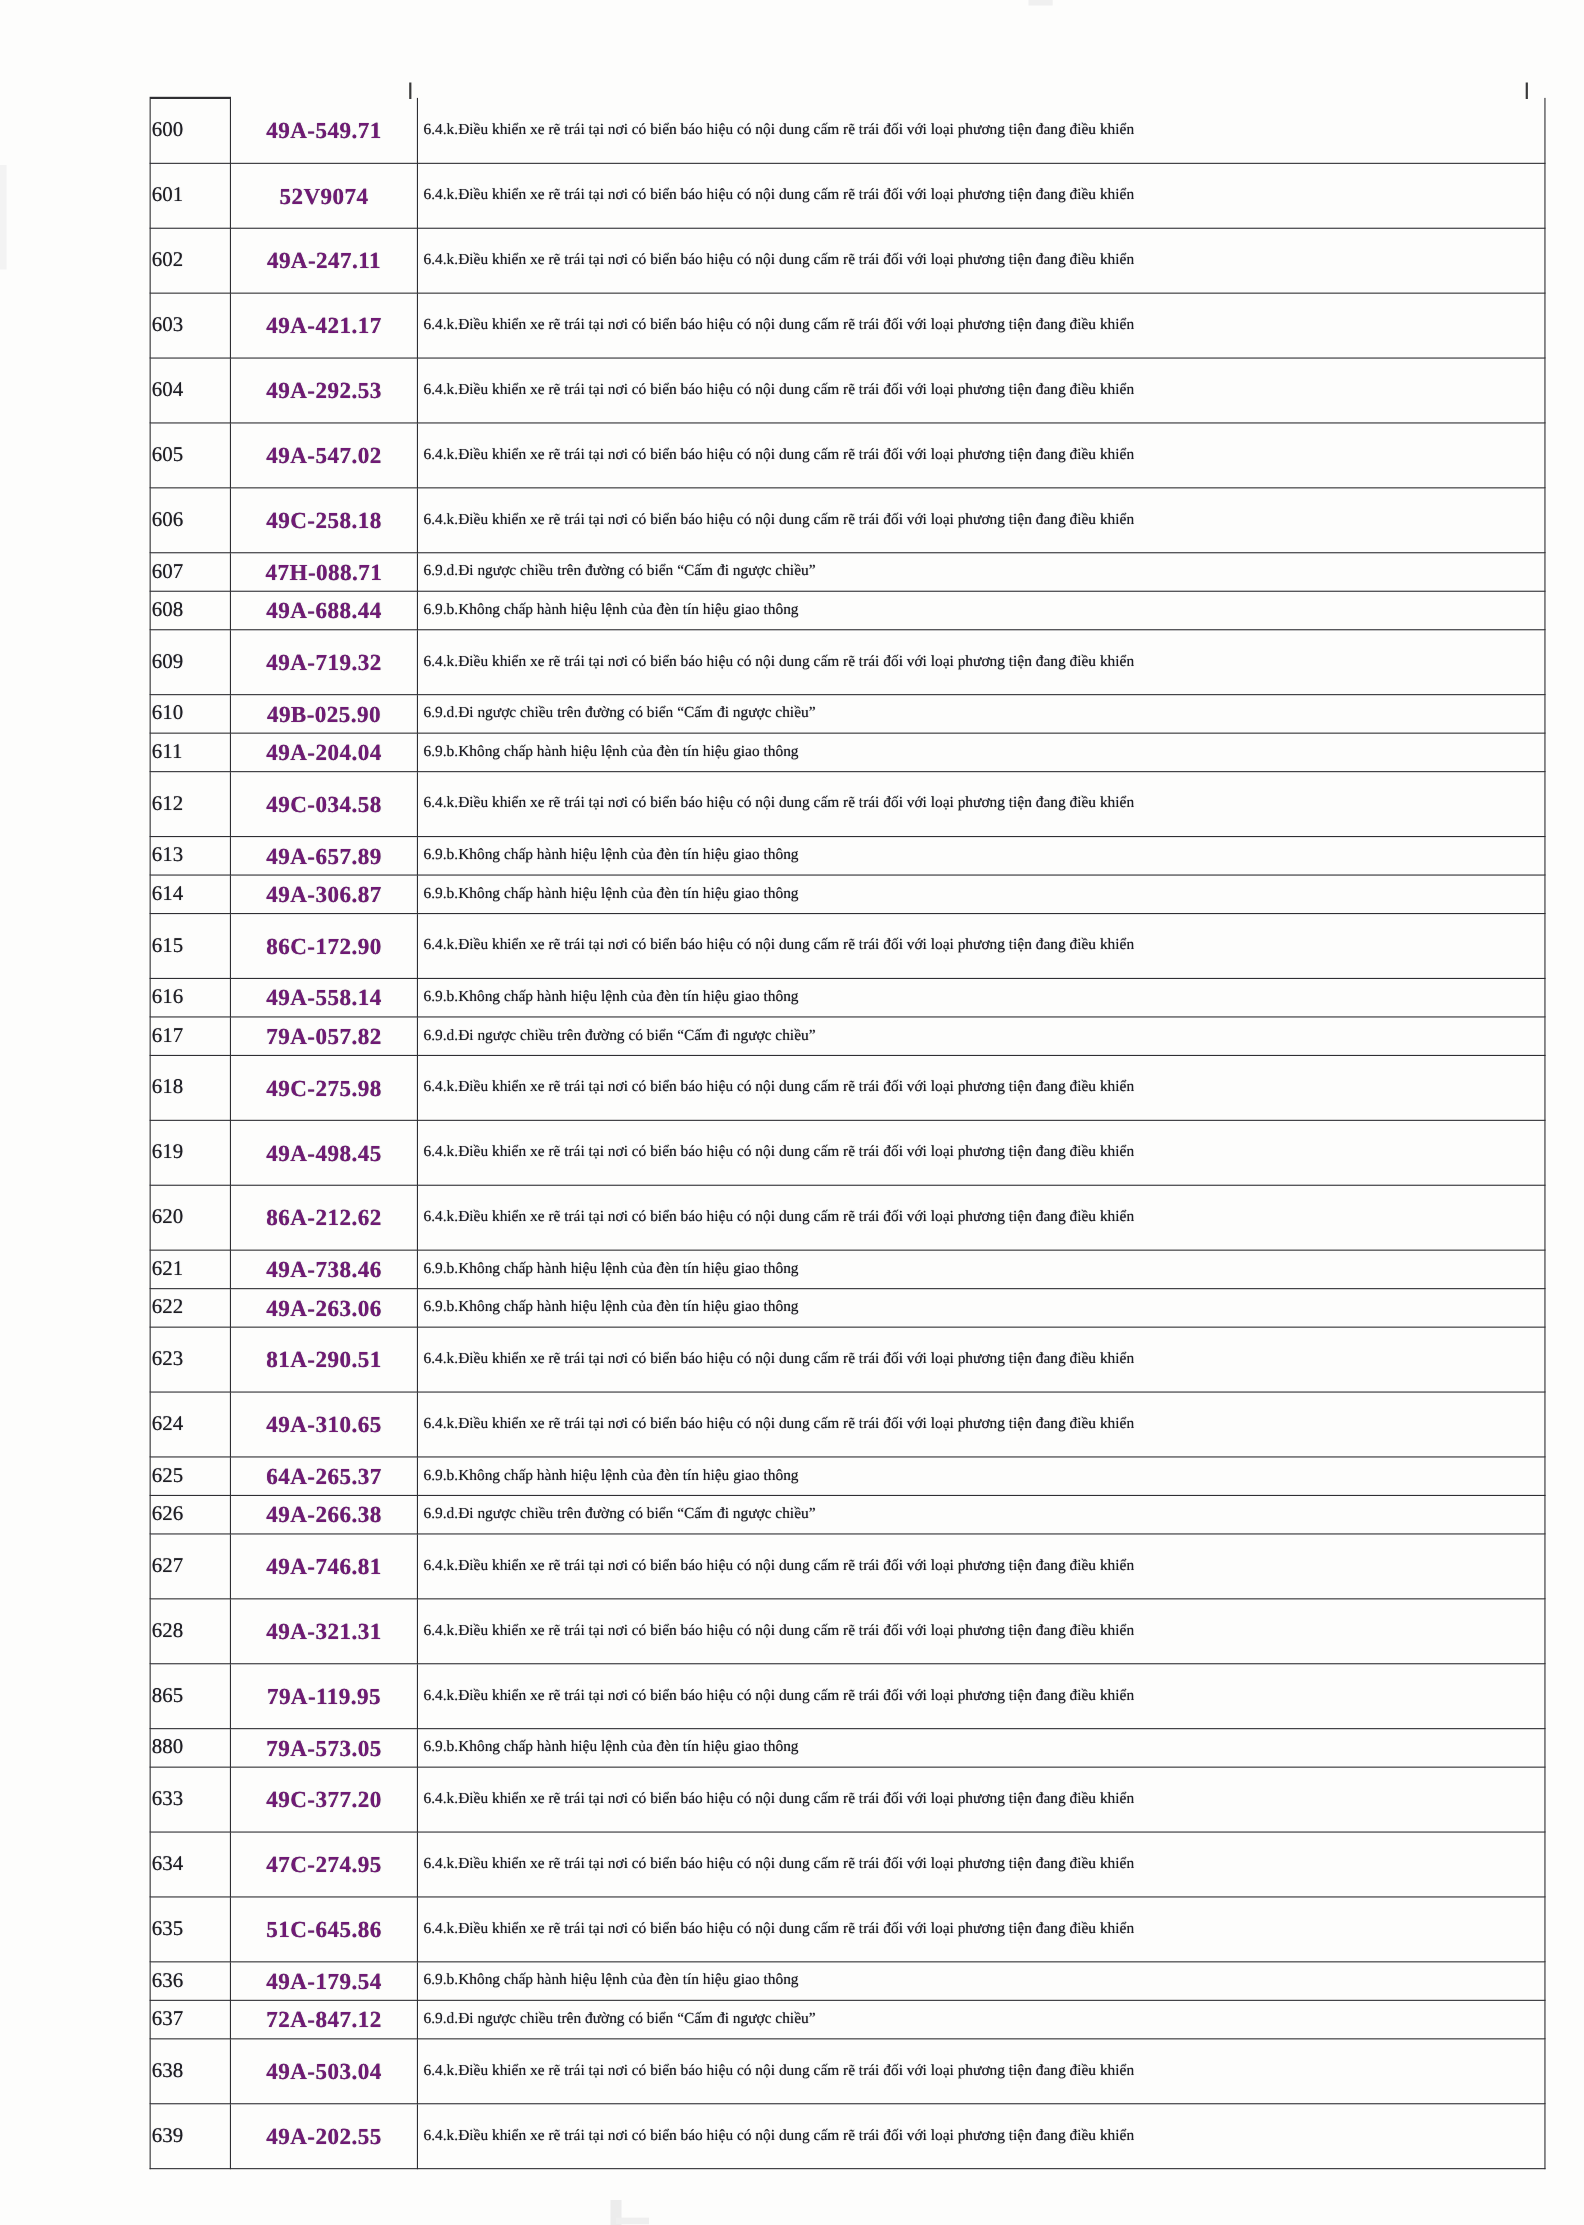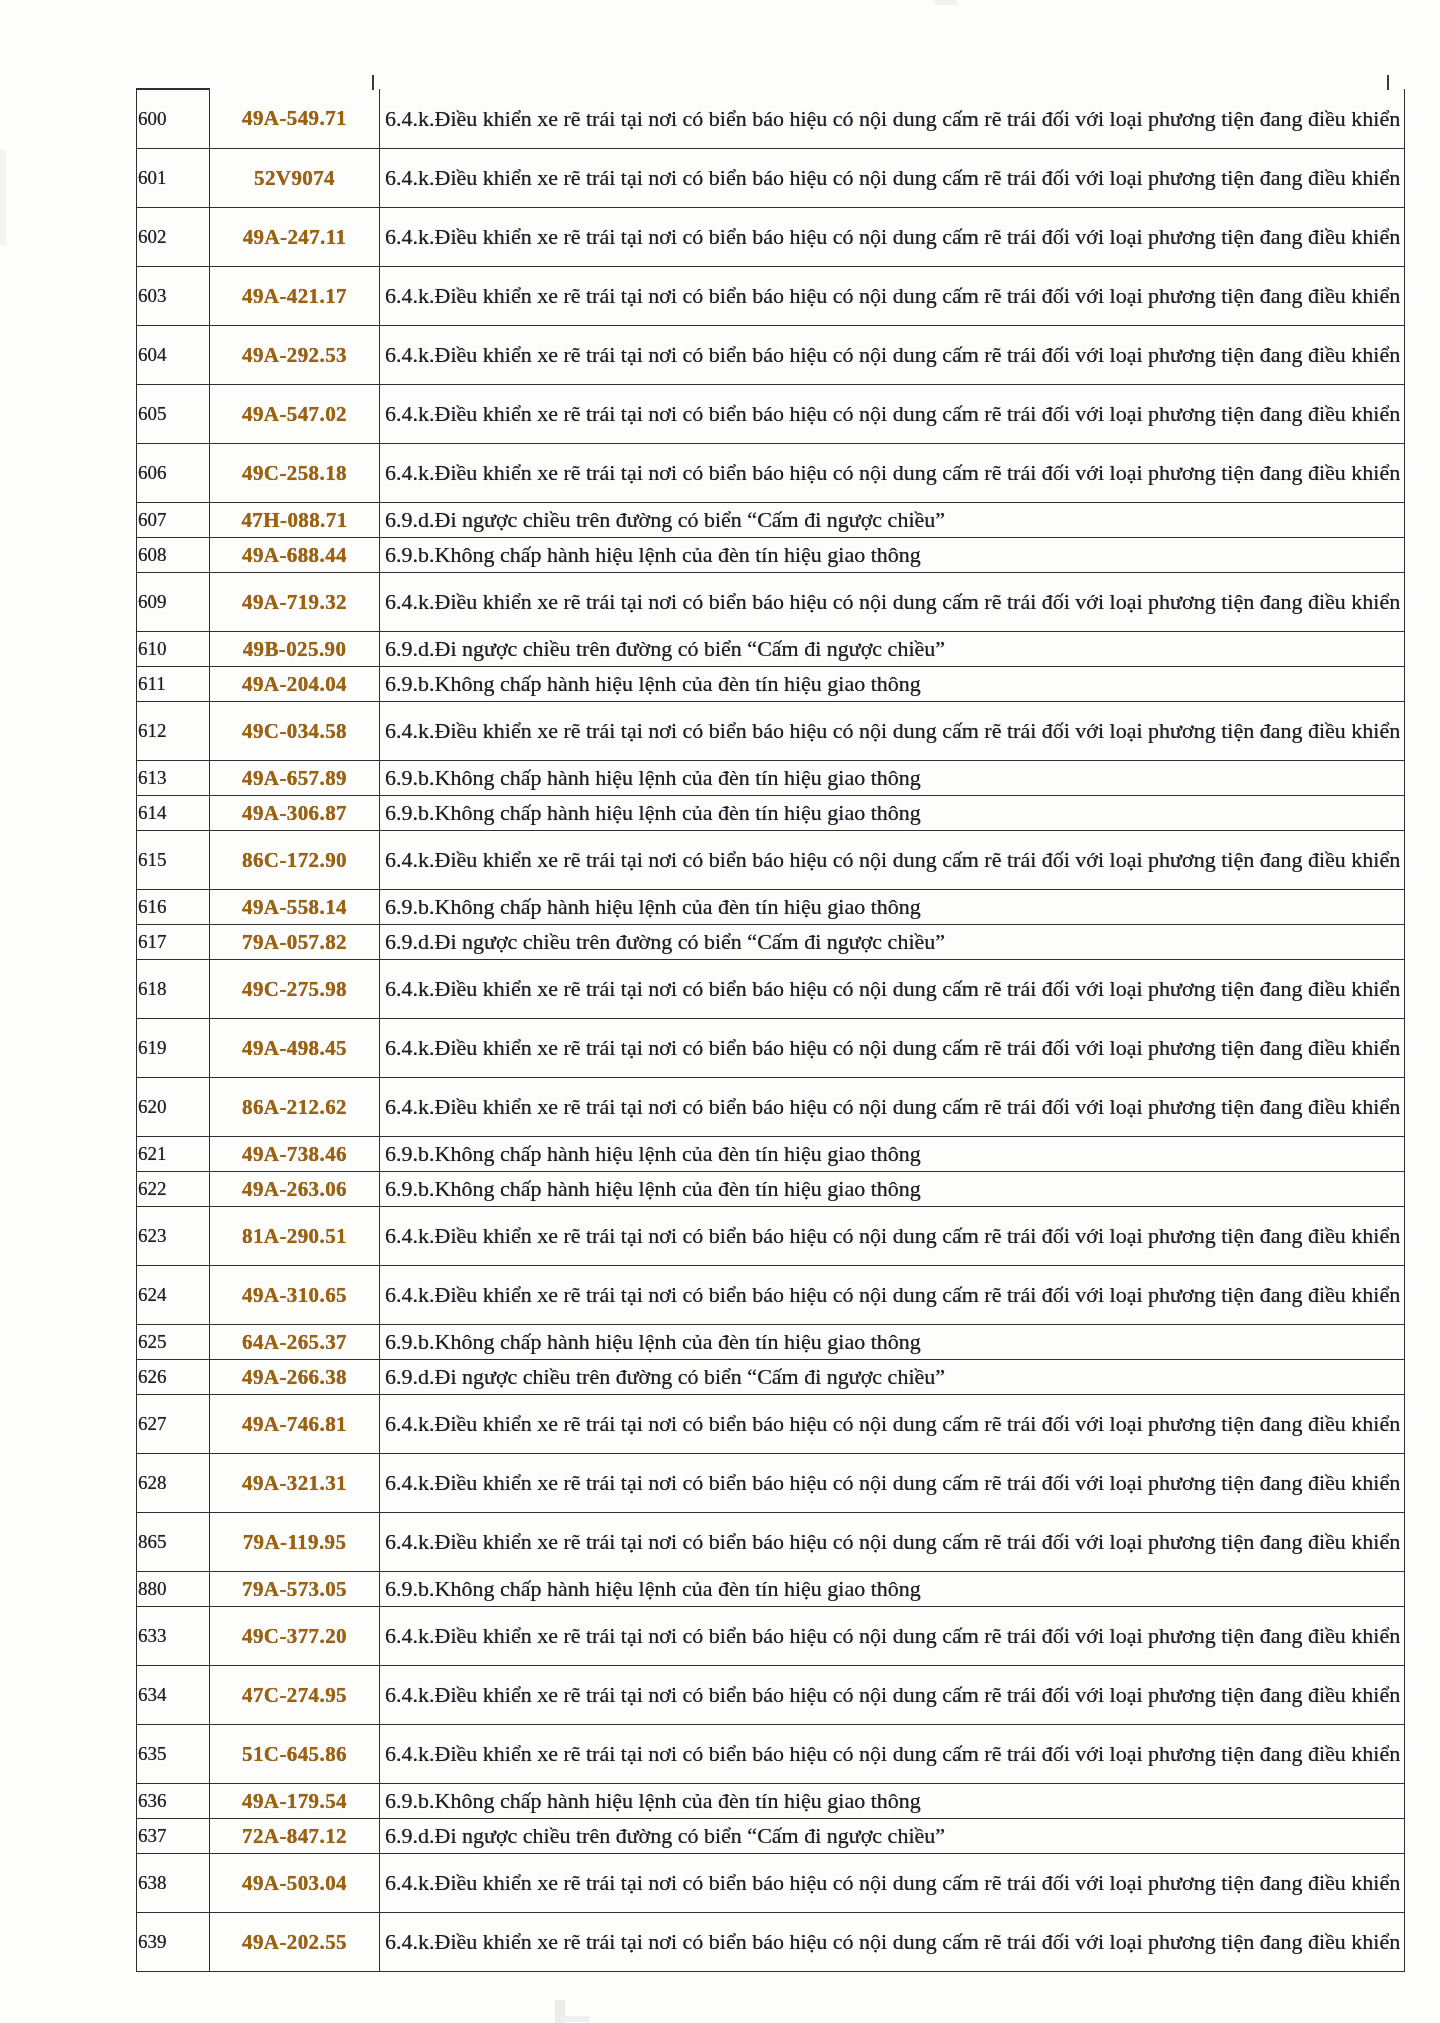--- a/index.html
+++ b/index.html
@@ -68,28 +68,28 @@
     width: 70px;
     text-align: left;
     font-size: 19px;
   }
   td.c-plate {
     width: 167px;
     text-align: center;
     font-size: 21px;
     font-weight: bold;
     letter-spacing: 0.4px;
-    color: #a16207;
+    color: #701a75;
   }
   td.c-desc {
     width: 1016px;
     text-align: left;
     padding-left: 5px;
     padding-right: 3px;
-    font-size: 22px;
+    font-size: 14px;
   }
 </style>
 </head>
 <body>
 
 <div class="page">
   <div class="artifact top-speck"></div>
   <div class="artifact left-smudge"></div>
   <div class="artifact bottom-dash"></div>
   <div class="artifact bottom-foot"></div>

